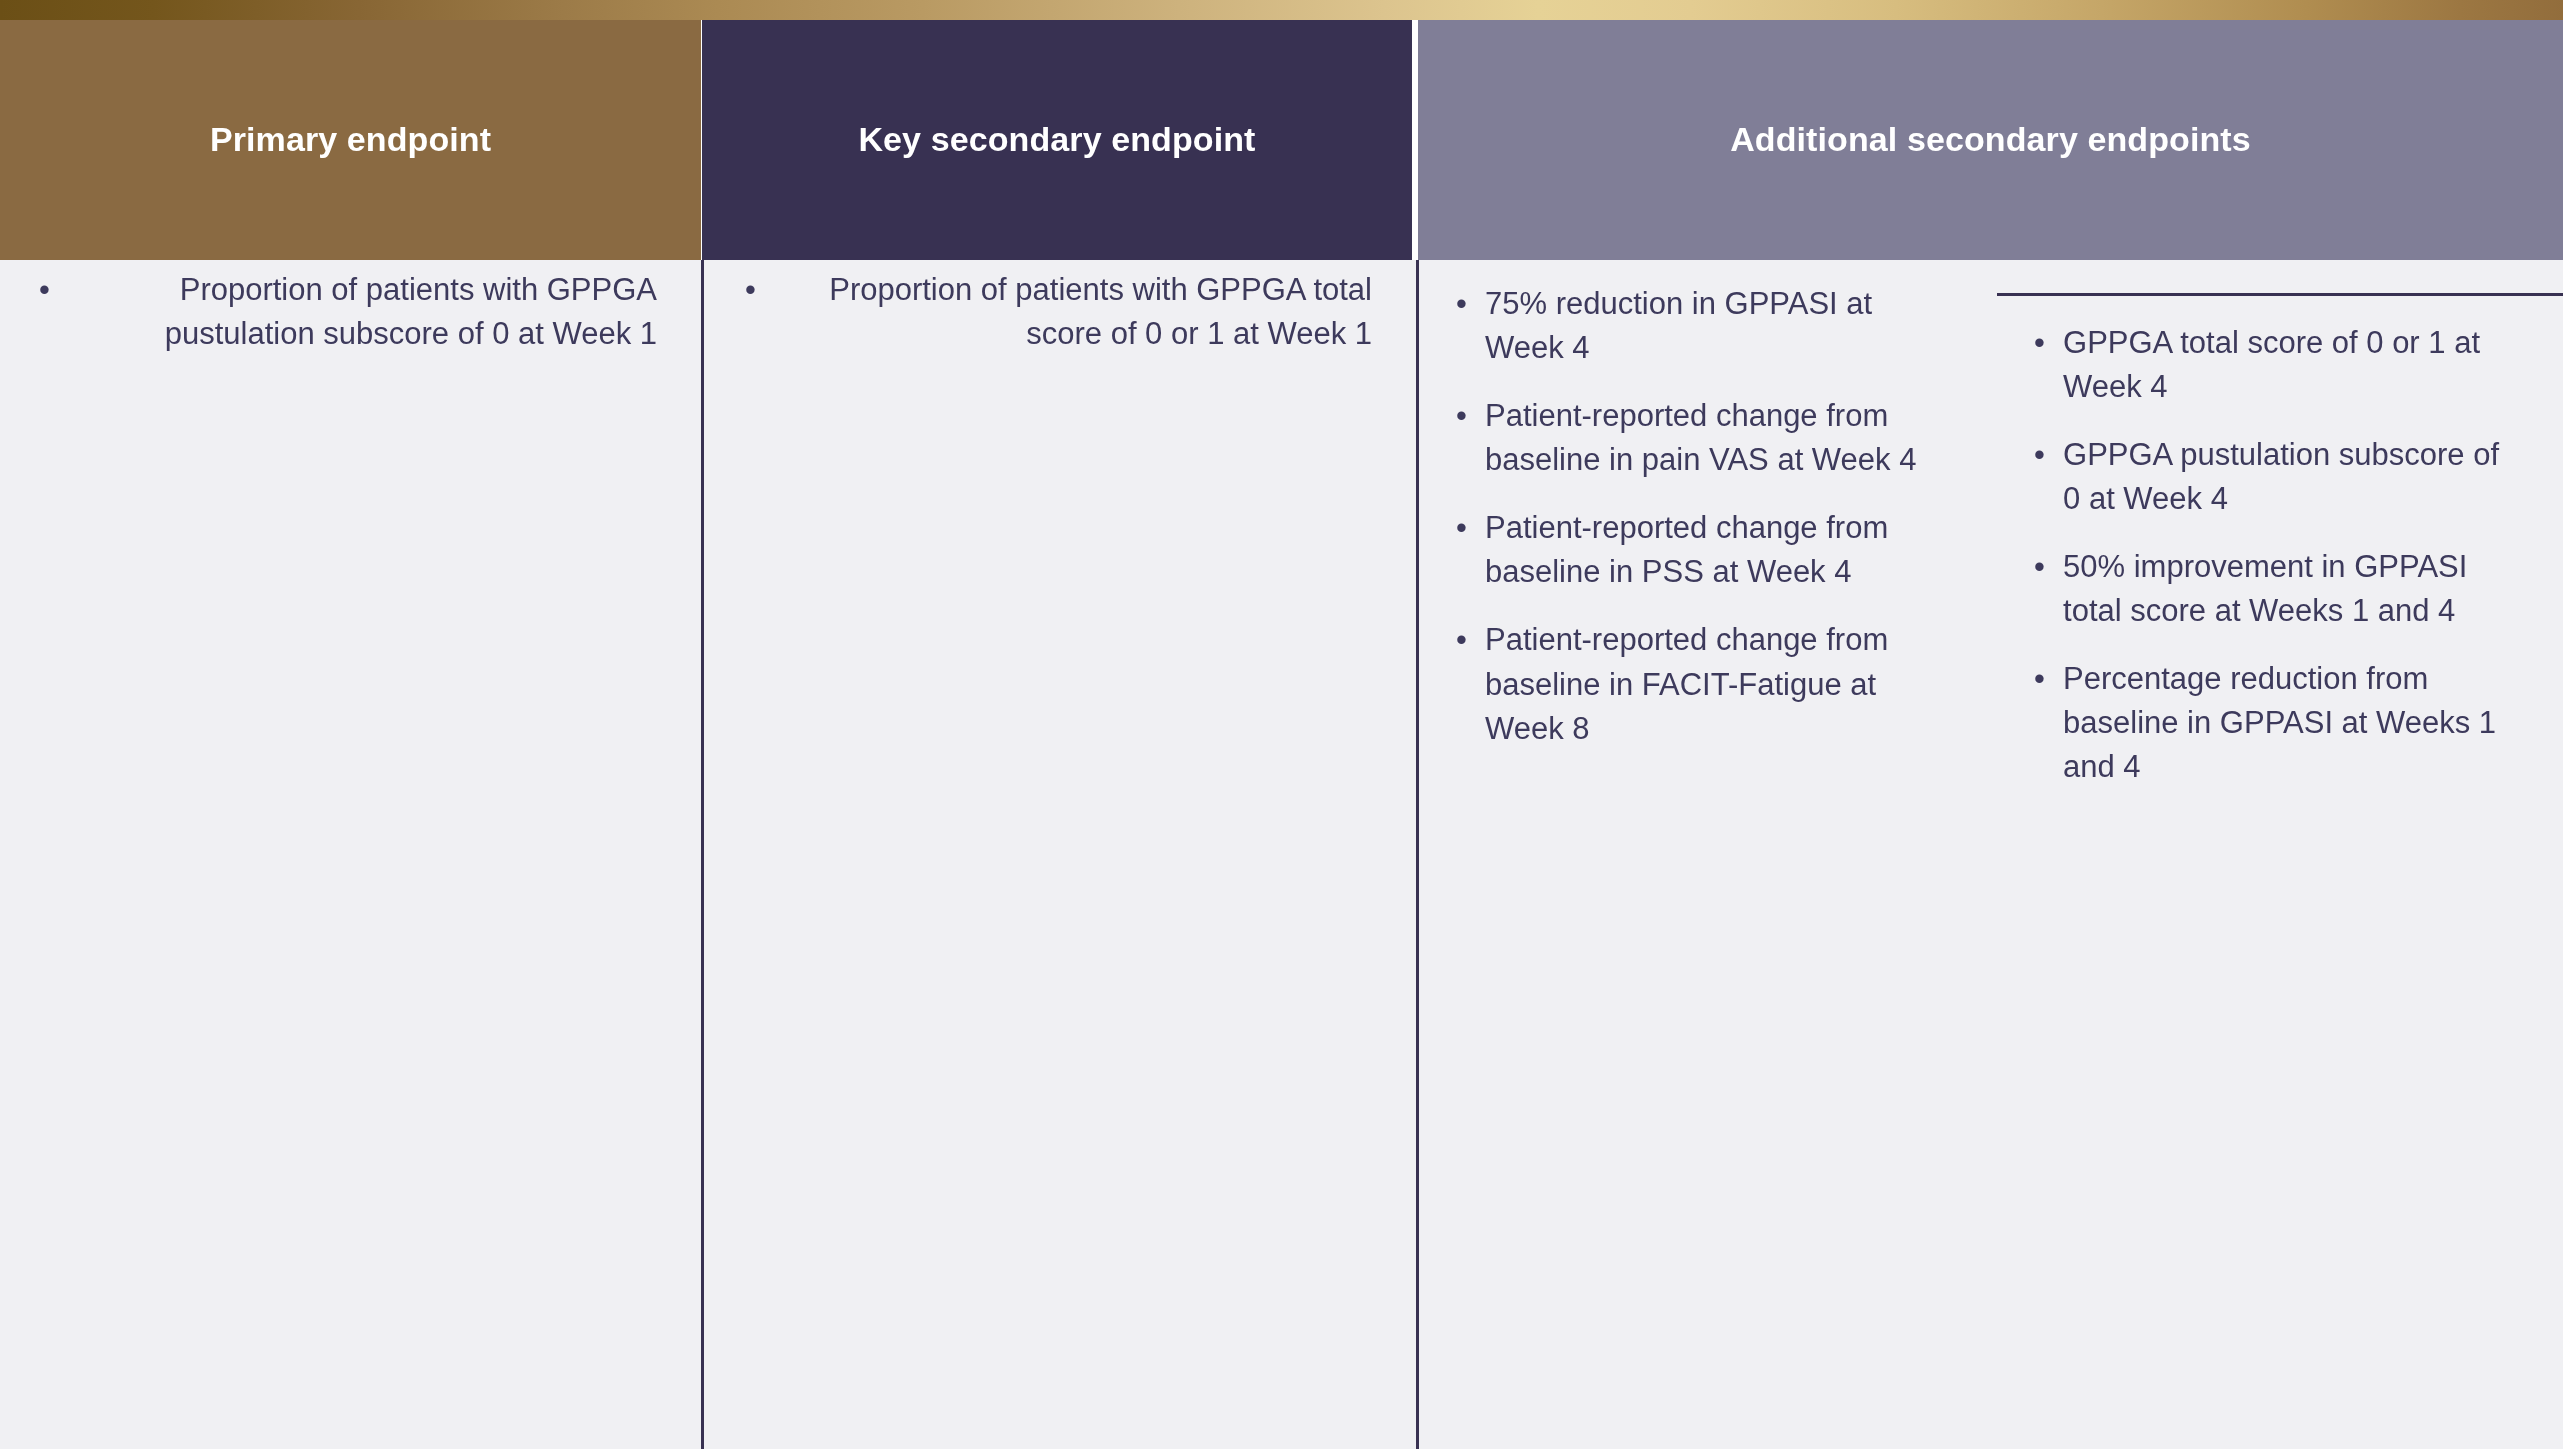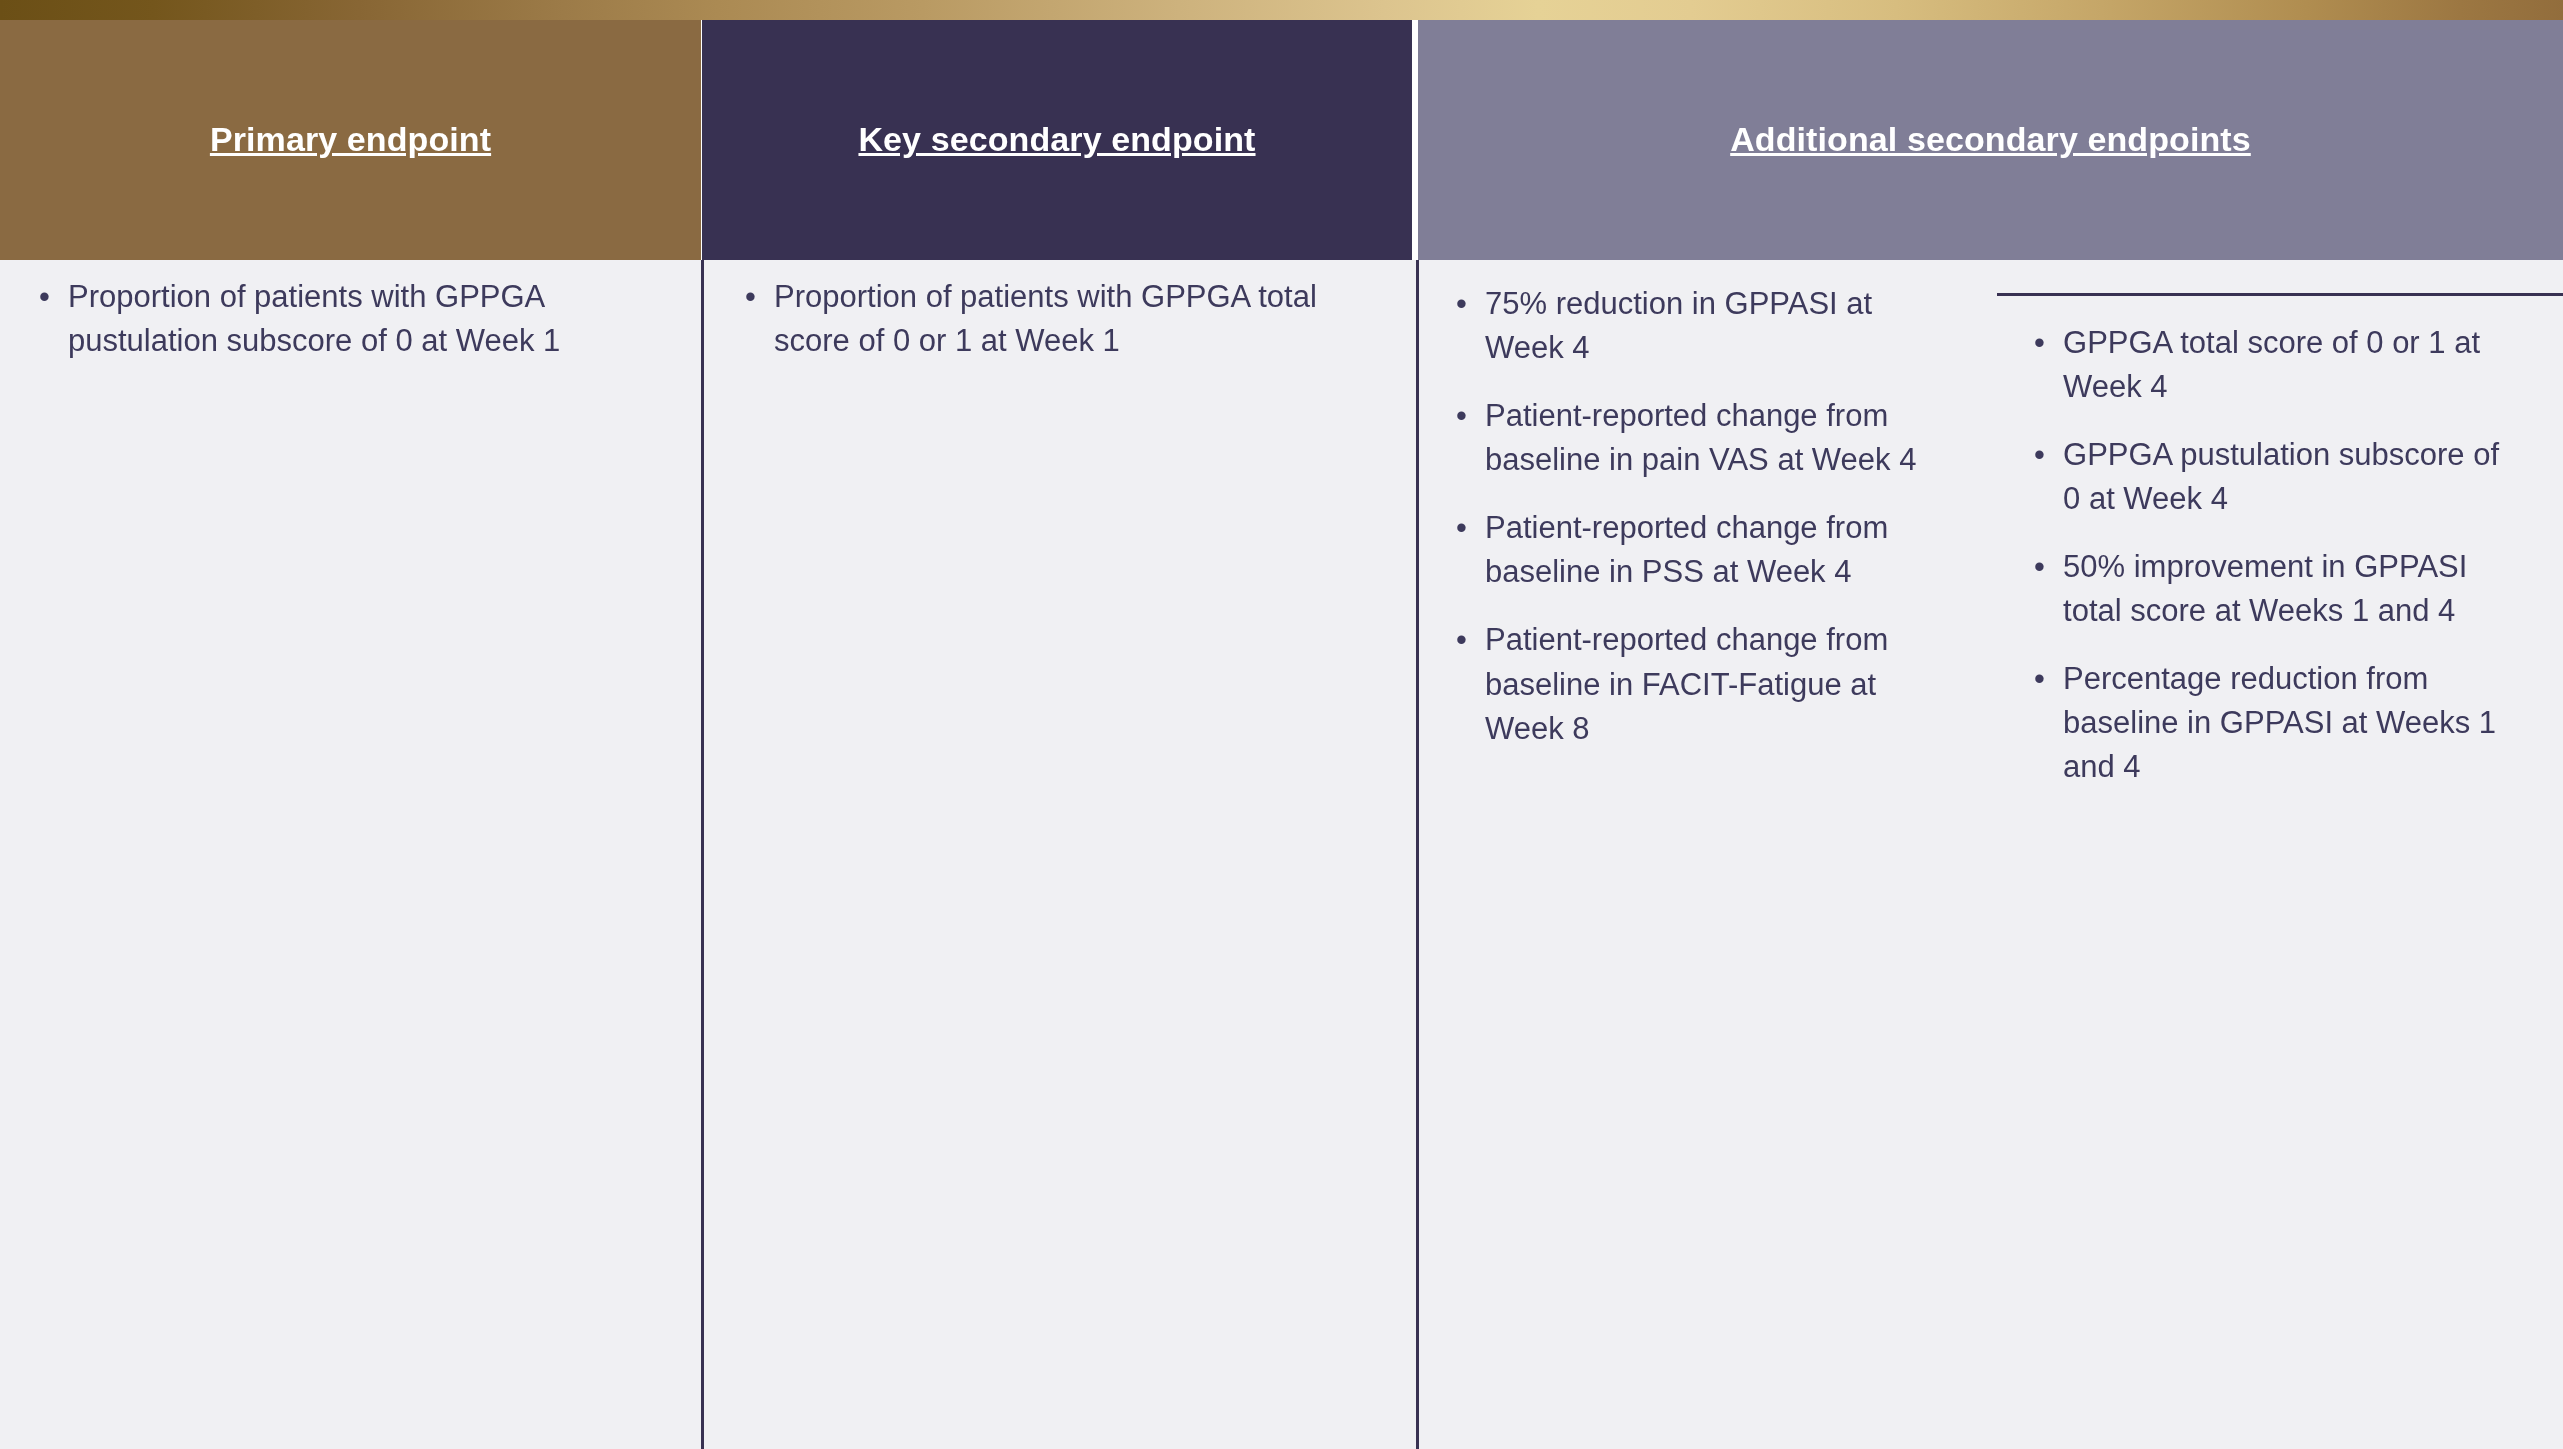--- a/index.html
+++ b/index.html
@@ -60,21 +60,20 @@
     height: 100%;
     box-sizing: border-box;
   }
   .header-cell .htitle {
     color: #ffffff;
     font-weight: bold;
     font-size: 34px;
     letter-spacing: 0.1px;
     text-align: right;
     line-height: 1.1;
-    text-decoration: underline;
   }
   .hc-primary   { flex: 0 0 701px; }
   .hc-key       { flex: 0 0 710px; margin-left: 1px; }
   .hc-additional{ flex: 1 1 auto;   margin-left: 6px; }
 
   
   .body-row {
     flex: 1 1 auto;
     display: flex;
     width: 100%;
@@ -113,21 +112,21 @@
     content: "\2022";
     position: absolute;
     left: 0;
     top: 0;
     font-size: 31px;
     line-height: 1.42;
     color: #3d3a5c;
   }
 
   .col-primary ul.bullets,
-  .col-key ul.bullets { padding-top: 15px; }
+  .col-key ul.bullets { padding-top: 8px; text-align: right; }
   .col-primary .inner { padding: 0 44px 0 39px; }
   .col-key .inner     { padding: 0 44px 0 41px; }
 </style>
 </head>
 <body>
 
 <div id="board">
 
   <div class="gold-strip"></div>
 

